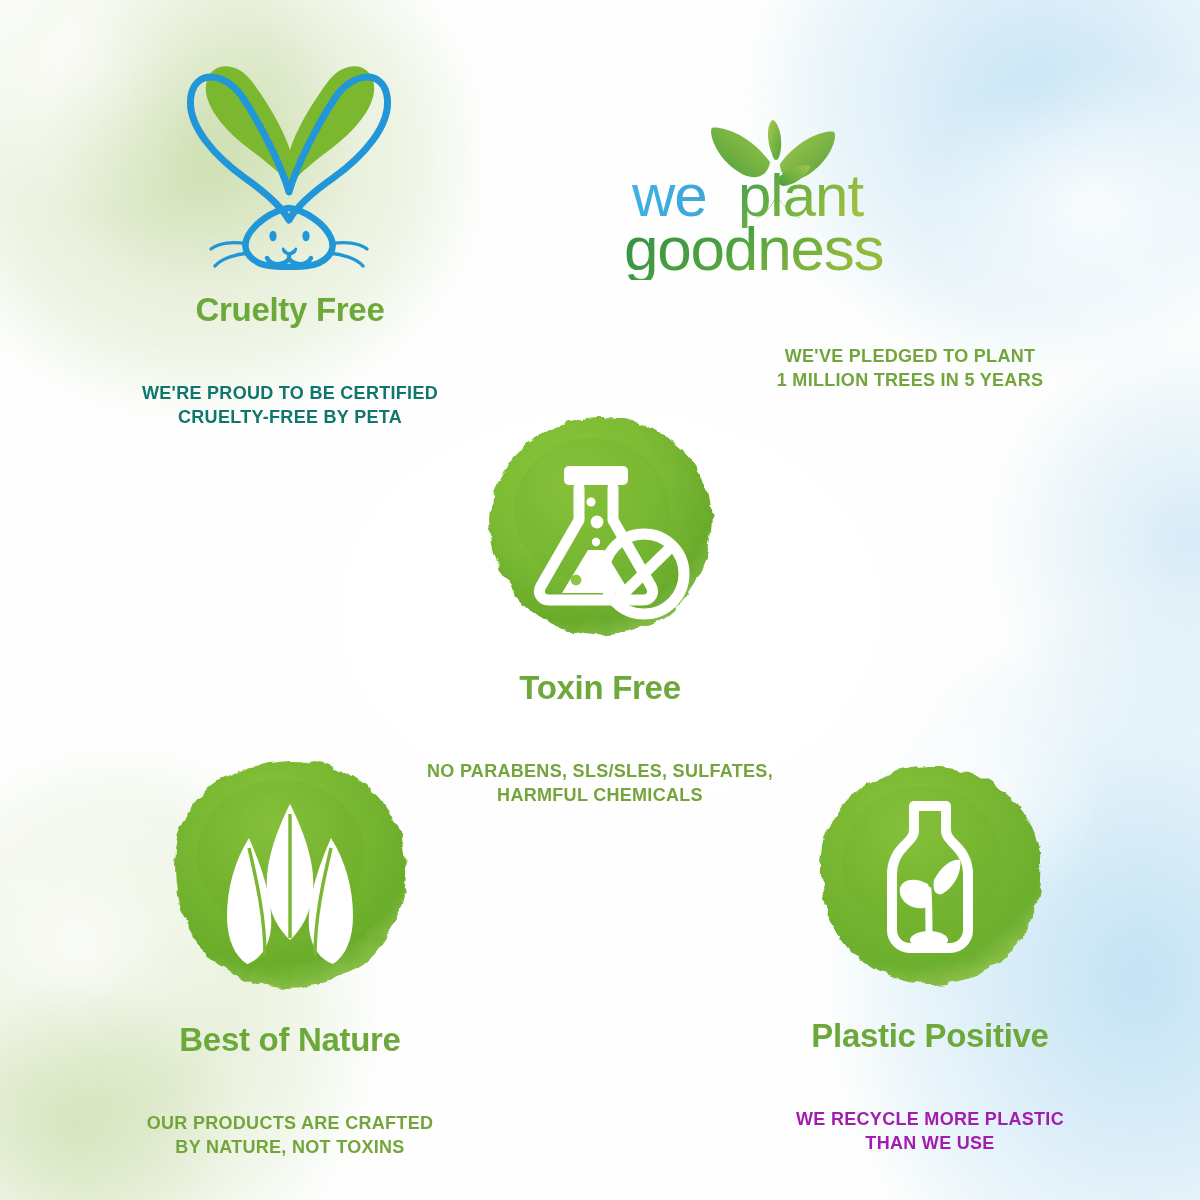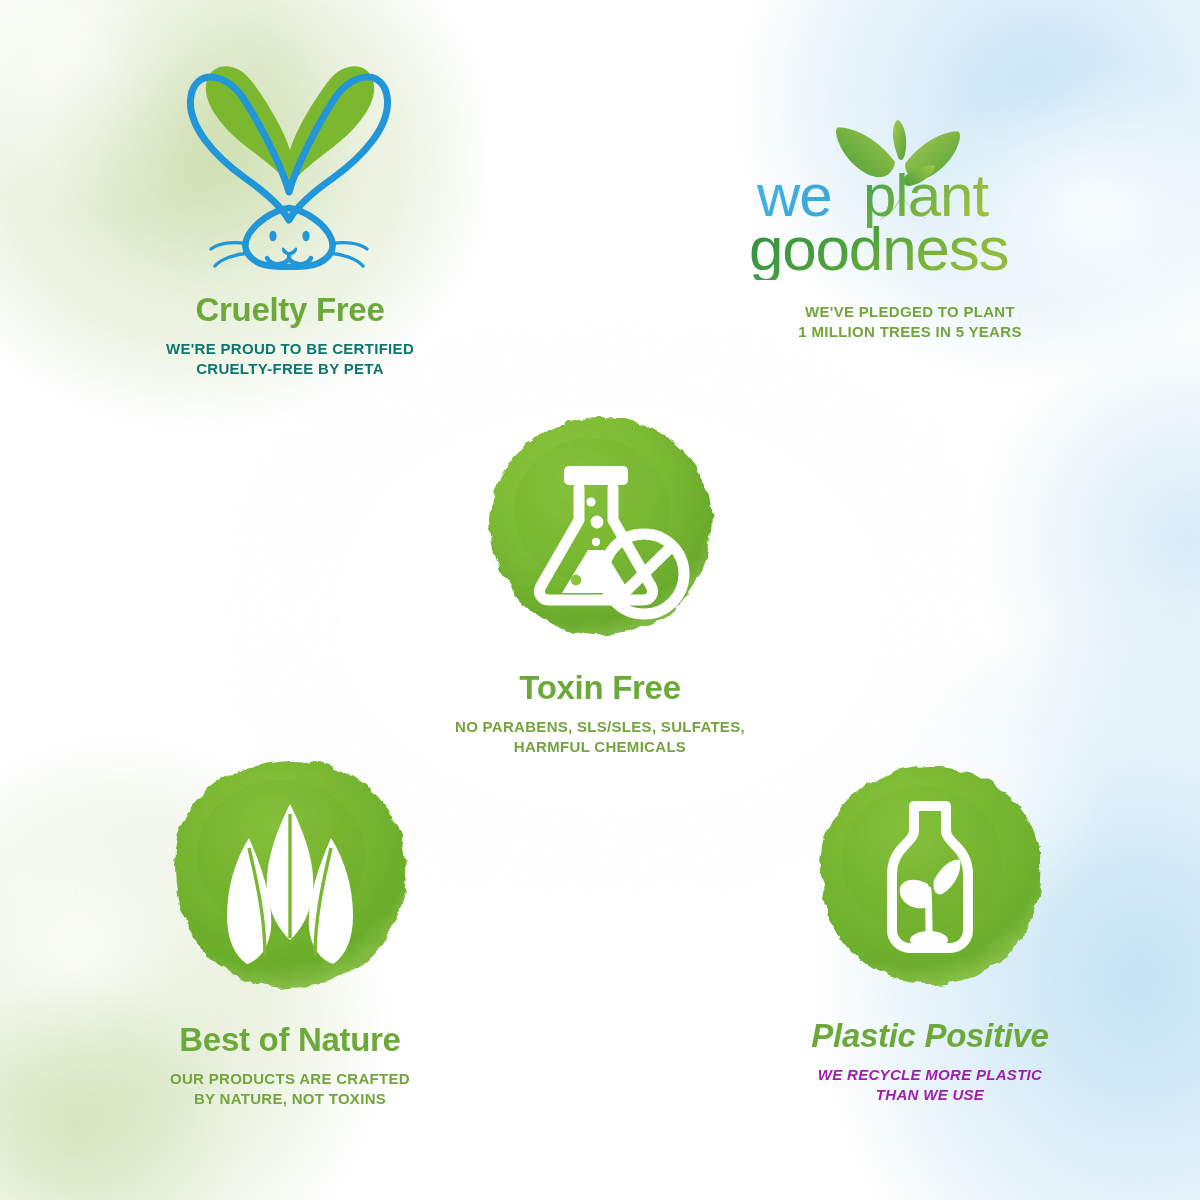--- a/index.html
+++ b/index.html
@@ -73,44 +73,45 @@
   
   .badge { position:absolute; text-align:center; }
 
   .badge-title {
     font-size:33px;
     font-weight:bold;
     letter-spacing:-0.3px;
     line-height:1.1;
   }
   .badge-sub {
-    font-size:15px;
+    font-size:18px;
     font-weight:bold;
     letter-spacing:0.3px;
     line-height:1.33;
     text-transform:uppercase;
     white-space:pre-line;
+    margin-top:43px;
   }
 
   .blob-wrap { position:relative; display:inline-block; }
 
   
   #badge-cruelty   { left:0px;   top:40px;  width:580px; }
   #badge-plant     { left:620px; top:120px; width:580px; }
   #badge-toxin     { left:320px; top:410px; width:560px; }
   #badge-nature    { left:20px;  top:752px; width:540px; }
-  #badge-plastic   { left:660px; top:758px; width:540px;font-style:italic; }
+  #badge-plastic   { left:660px; top:758px; width:540px; }
 
   .icon-gap-sm { height:16px; }
   .icon-gap-md { height:22px; }
   .title-gap   { height:11px; }
 
   
   #cruelty-logo { width:100%; display:flex; justify-content:center; }
-  #plant-logo   { width:100%; display:flex; justify-content:center; }
+  #plant-logo   { width:100%; display:flex; }
 </style>
 </head>
 <body>
 
 <div id="infographic">
 
   <div class="wash wash-green-tl"></div>
   <div class="wash wash-green-tl2"></div>
   <div class="wash wash-green-bl"></div>
   <div class="wash wash-green-bl2"></div>

